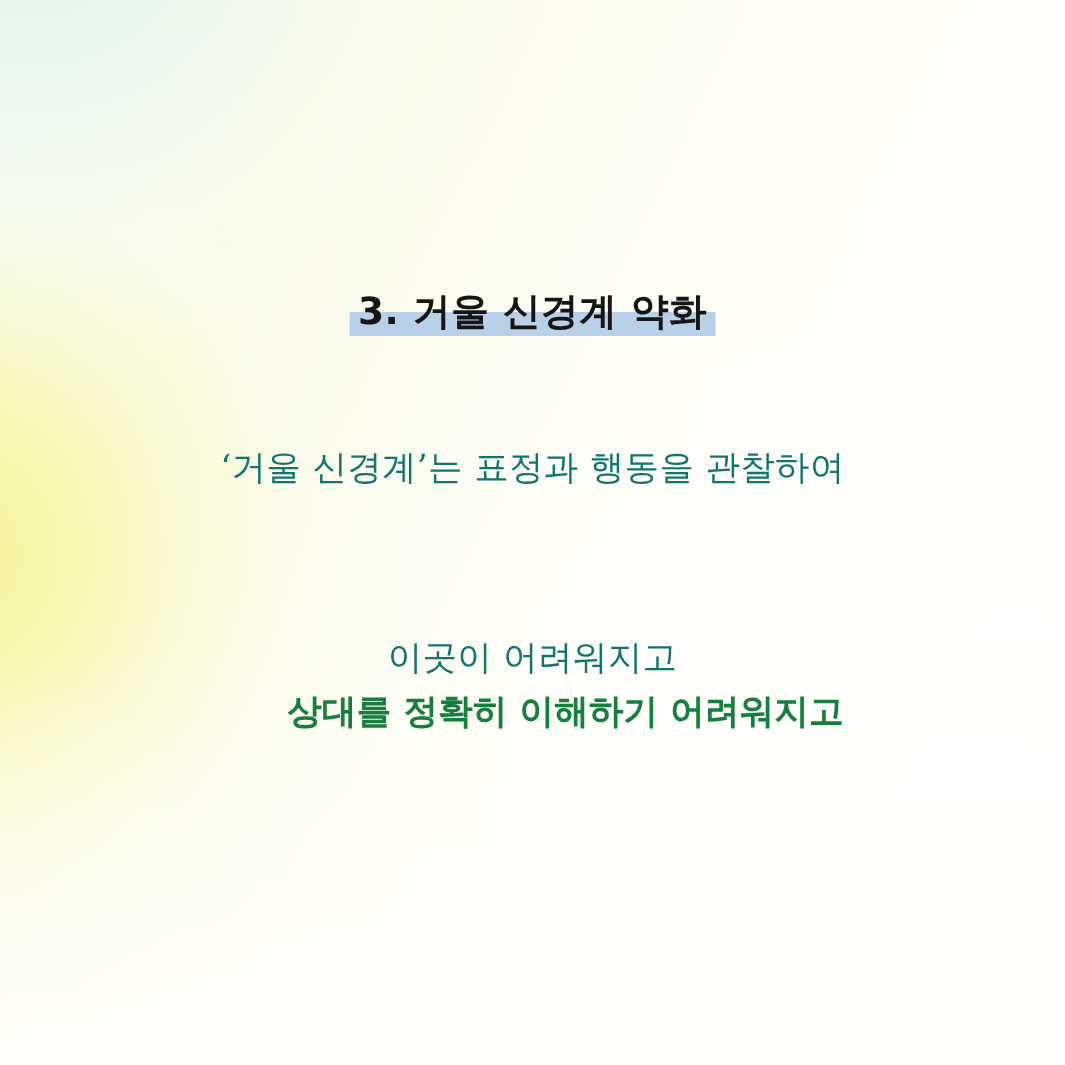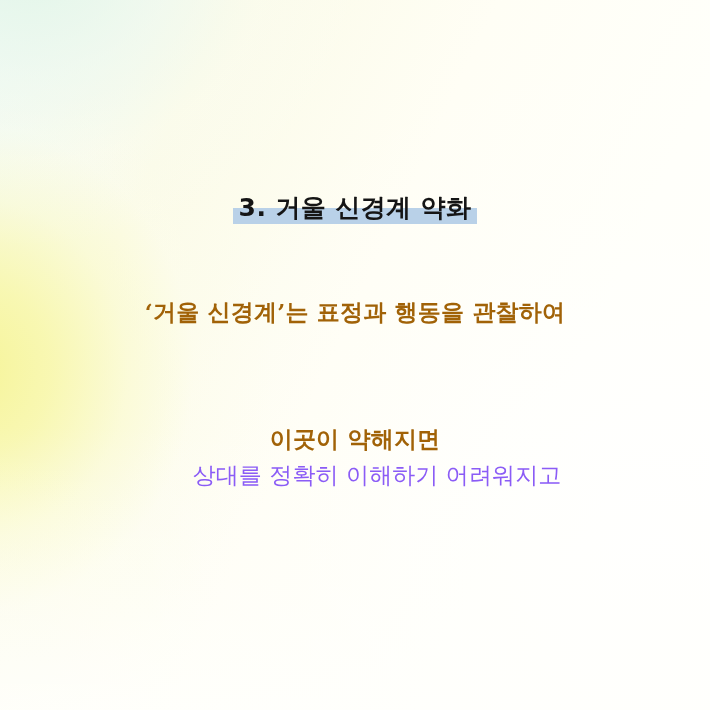--- a/index.html
+++ b/index.html
@@ -132,30 +132,30 @@
     text-align: center;
   }
 
   #para-one  { top: 294px; }
   #para-two  { top: 421px; }
 
   .line {
     display: block;
     font-family: "DejaVu Serif", "Liberation Serif", serif;
     font-size: 23px;
-    font-weight: bold;
-    color: #a16207;
+    font-weight: normal;
+    color: #0f766e;
     line-height: 36px;
     letter-spacing: 0.2px;
     white-space: nowrap;
   }
 
   .line.accent {
-    color: #8b5cf6;
-    font-weight: normal;
+    color: #15803d;
+    font-weight: bold;
     letter-spacing: 0.1px;
     padding-left: 44px;
   }
 </style>
 </head>
 <body>
 
 <div id="slide">
 
   <div class="bg-layer bg-base"></div>
@@ -171,18 +171,18 @@
         <span class="title-highlight"></span>
         <span class="title-text">3. 거울 신경계 약화</span>
       </span>
     </div>
 
     <div class="para" id="para-one">
       <span class="line">‘거울 신경계’는 표정과 행동을 관찰하여</span>
     </div>
 
     <div class="para" id="para-two">
-      <span class="line">이곳이 약해지면</span>
+      <span class="line">이곳이 어려워지고</span>
       <span class="line accent">상대를 정확히 이해하기 어려워지고</span>
     </div>
 
   </div>
 </div>
 
 </body></html>

